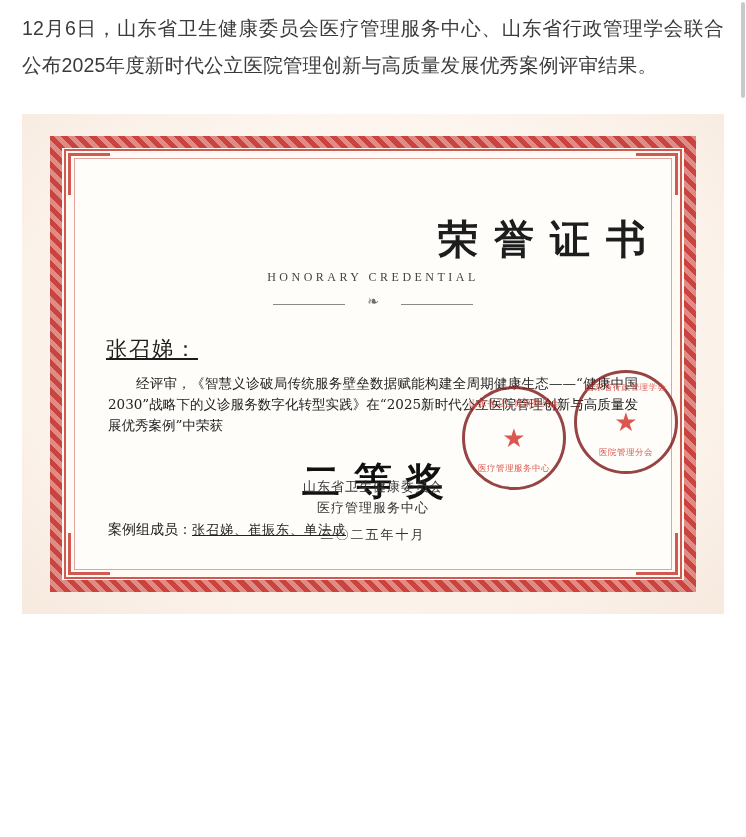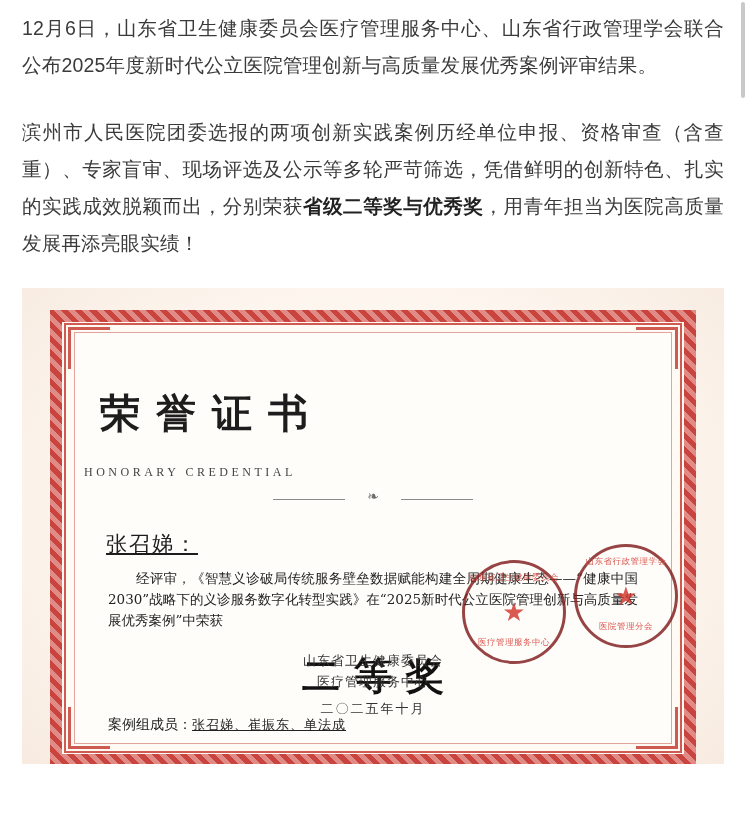--- a/index.html
+++ b/index.html
@@ -78,32 +78,32 @@
   .corner.tl { left: 46px; top: 39px; border-right: none; border-bottom: none; }
   .corner.tr { right: 46px; top: 39px; border-left: none; border-bottom: none; }
   .corner.bl { left: 46px; bottom: 39px; border-right: none; border-top: none; }
   .corner.br { right: 46px; bottom: 39px; border-left: none; border-top: none; }
 
   .cert-content {
     position: absolute;
     left: 62px; top: 54px; right: 62px; bottom: 54px;
   }
   .cert-title {
-    text-align: left;
+    text-align: right;
     margin-top: 44px;
     font-family: "DejaVu Serif", serif;
     font-weight: bold;
     font-size: 40px;
     letter-spacing: 16px;
     color: #1d1d1d;
     text-indent: 16px;
   }
   .cert-subtitle {
-    text-align: left;
-    margin-top: 24px;
+    text-align: center;
+    margin-top: 3px;
     font-size: 12px;
     letter-spacing: 3.5px;
     color: #444;
     font-family: "Liberation Serif", serif;
   }
   .cert-divider {
     margin: 12px auto 0 auto;
     width: 200px;
     height: 14px;
     position: relative;
@@ -228,21 +228,20 @@
 </style>
 </head>
 <body>
 
 <div class="page">
 
   <div class="article">
 
     <p class="para first">12月6日，山东省卫生健康委员会医疗管理服务中心、山东省行政管理学会联合公布2025年度新时代公立医院管理创新与高质量发展优秀案例评审结果。</p>
 
-    <p class="para"><span>滨州市人民医院团委选报的两项创新实践案例历经单位申报、资格审查（含查重）、专家盲审、现场评选及公示等多轮严苛筛选，凭借鲜明的创新特色、扎实的实践成效脱颖而出，分别荣获</span><span class="bold-accent">省级二等奖与优秀奖</span><span>，用青年担当为医院高质量发展再添亮眼实绩！</span></p>
 
   </div>
 
   <div class="cert-wrap">
     <div class="cert-bg"></div>
     <div class="cert-frame-outer"></div>
     <div class="cert-frame-mid"></div>
     <div class="cert-frame-inner"></div>
     <div class="corner tl"></div>
     <div class="corner tr"></div>

